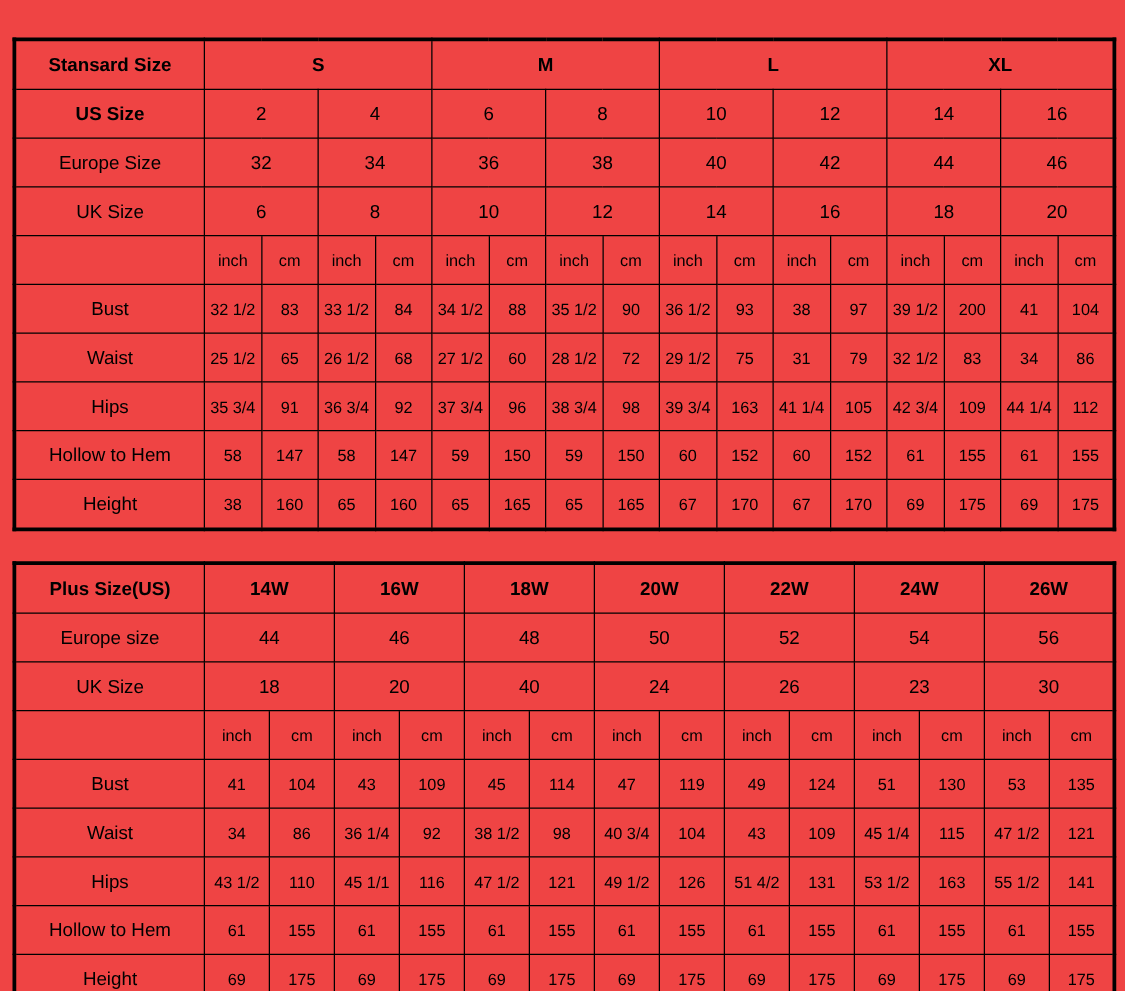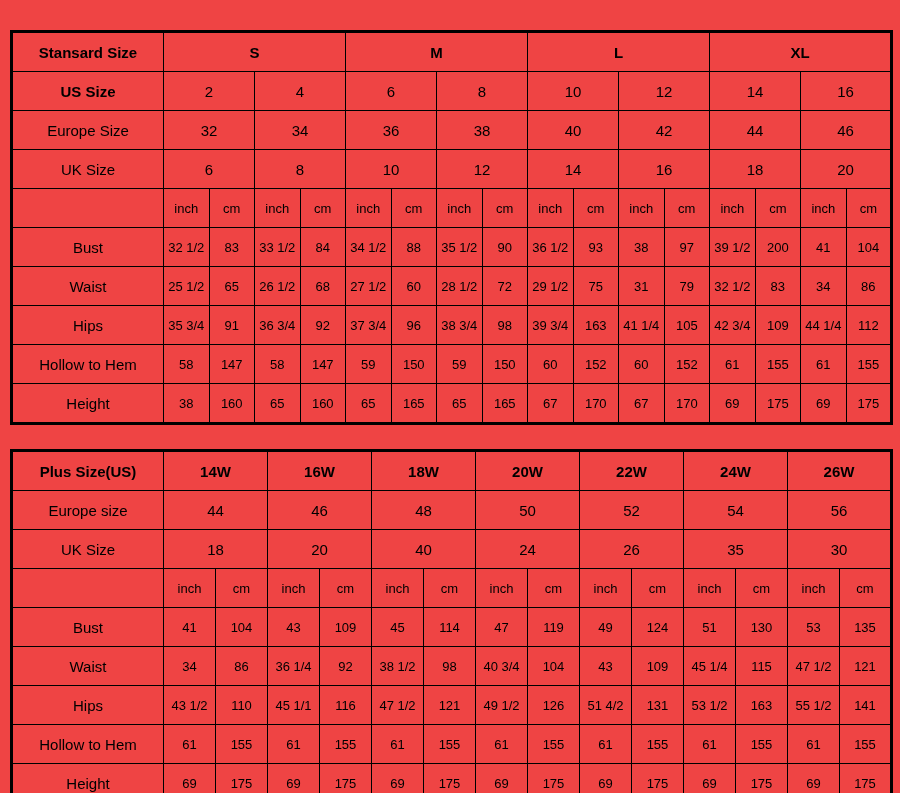--- a/index.html
+++ b/index.html
@@ -287,21 +287,21 @@
           <td class="rowlabel" colspan="2">54</td>
           <td class="rowlabel" colspan="2">56</td>
         </tr>
         <tr>
           <td class="rowlabel">UK Size</td>
           <td class="rowlabel" colspan="2">18</td>
           <td class="rowlabel" colspan="2">20</td>
           <td class="rowlabel" colspan="2">40</td>
           <td class="rowlabel" colspan="2">24</td>
           <td class="rowlabel" colspan="2">26</td>
-          <td class="rowlabel" colspan="2">35</td>
+          <td class="rowlabel" colspan="2">23</td>
           <td class="rowlabel" colspan="2">30</td>
         </tr>
         <tr>
           <td class="rowlabel"></td>
           <td class="small">inch</td>
           <td class="small">cm</td>
           <td class="small">inch</td>
           <td class="small">cm</td>
           <td class="small">inch</td>
           <td class="small">cm</td>

